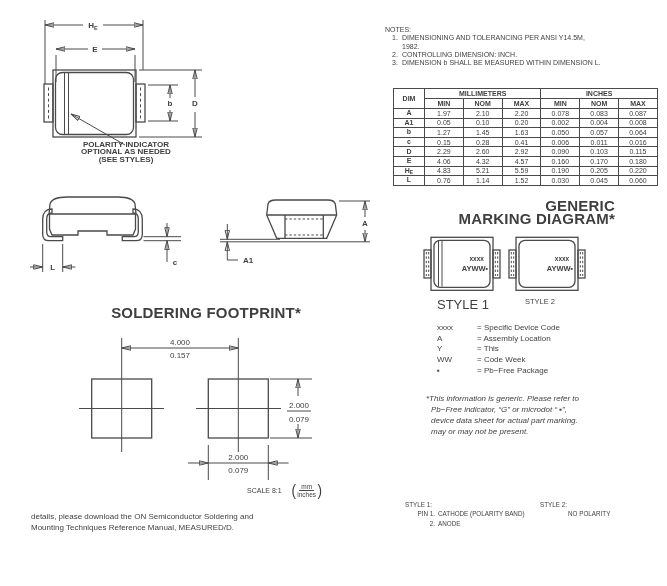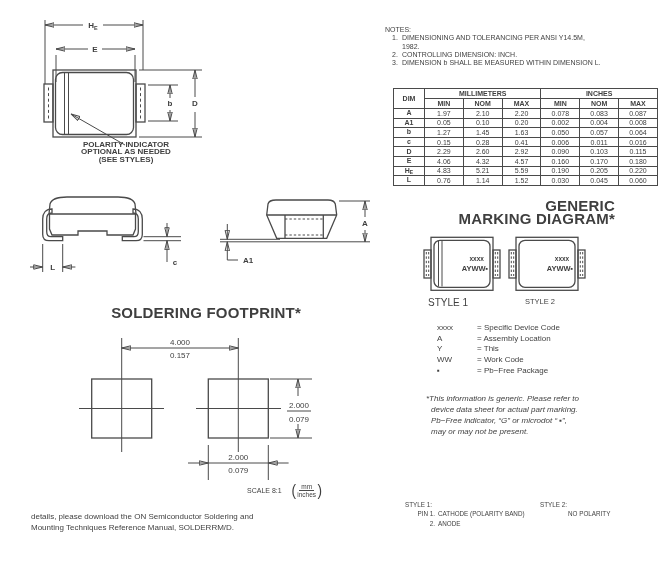--- a/index.html
+++ b/index.html
@@ -299,50 +299,50 @@
       <line class="dash2" x1="95.7" y1="19" x2="95.7" y2="43"></line>
       <rect class="thick" x="160" y="17" width="7" height="28"></rect>
       <line class="dash2" x1="162.3" y1="19" x2="162.3" y2="43"></line>
       <line class="dash2" x1="164.7" y1="19" x2="164.7" y2="43"></line>
       <rect class="thick" x="101" y="7.3" width="56" height="47" rx="6"></rect>
       <text class="mark1" x="144" y="28">xxxx</text>
       <text class="mark2" x="142" y="38">AYWW▪</text>
     </g>
   </svg>
 
-  <div class="abs" style="left:428px;top:297px;width:70px;font-size:10px;">STYLE 1</div>
+  <div class="abs" style="left:428px;top:297px;width:70px;text-align:center;font-size:13px;">STYLE 1</div>
   <div class="abs" style="left:525px;top:297px;width:70px;text-align:left;font-size:7.5px;">STYLE 2</div>
 
   <div class="abs legend" style="left:437px;top:323px;">
     <div class="lrow">
         <span class="lterm">xxxx</span>
         <span>= Specific Device Code</span>
       </div>
     <div class="lrow">
         <span class="lterm">A</span>
         <span>= Assembly Location</span>
       </div>
     <div class="lrow">
         <span class="lterm">Y</span>
         <span>= This</span>
       </div>
     <div class="lrow">
         <span class="lterm">WW</span>
-        <span>= Work Code</span>
+        <span>= Code Week</span>
       </div>
     <div class="lrow">
         <span class="lterm">▪</span>
         <span>= Pb−Free Package</span>
       </div>
   </div>
 
   <div class="abs fnote" style="left:426px;top:394px;width:240px;font-style:italic;">
     <div>*This information is generic. Please refer to</div>
+    <div class="ind">Pb−Free indicator, “G” or microdot “ ▪”,</div>
     <div class="ind">device data sheet for actual part marking.</div>
-    <div class="ind">Pb−Free indicator, “G” or microdot “ ▪”,</div>
     <div class="ind">may or may not be present.</div>
   </div>
 
   <div class="abs title" style="left:61px;top:304px;width:240px;">SOLDERING FOOTPRINT*</div>
 
   <svg class="abs" style="left:60px;top:330px;" width="300" height="155" viewBox="0 0 300 155">
     <g>
       <rect class="thick" x="31.7" y="49" width="60" height="59"></rect>
       <rect class="thick" x="148.3" y="49" width="60" height="59"></rect>
       <line x1="61.7" y1="8" x2="61.7" y2="122"></line>
@@ -380,21 +380,21 @@
     <span class="paren">(</span>
     <span class="frac">
       <span class="top">mm</span>
       <span>inches</span>
     </span>
     <span class="paren">)</span>
   </div>
 
   <div class="abs fnote" style="left:26px;top:512px;width:340px;">
     <div class="ind">details, please download the ON Semiconductor Soldering and</div>
-    <div class="ind">Mounting Techniques Reference Manual, SOLDERRM/D.</div>
+    <div class="ind">Mounting Techniques Reference Manual, MEASURED/D.</div>
   </div>
 
   <div class="abs stylecol" style="left:405px;top:500px;">
     <div>STYLE 1:</div>
     <div class="pinrow">
         <span class="pinlbl">PIN 1.</span>
         <span>CATHODE (POLARITY BAND)</span>
       </div>
     <div class="pinrow">
         <span class="pinlbl">2.</span>

